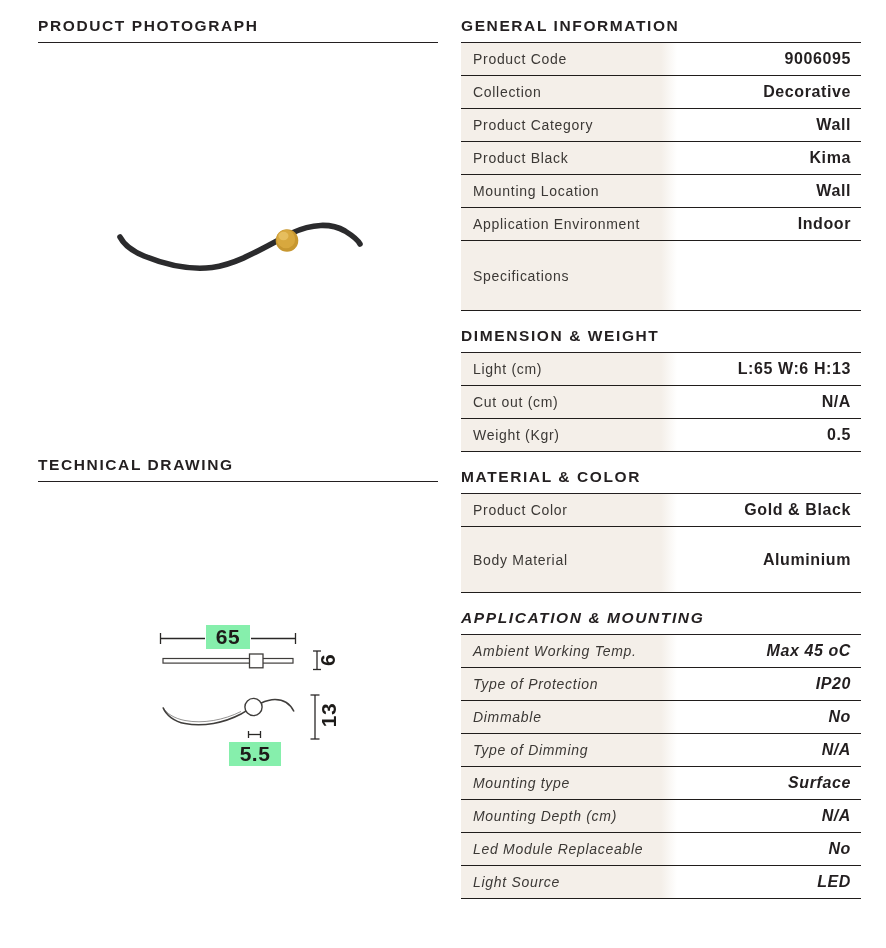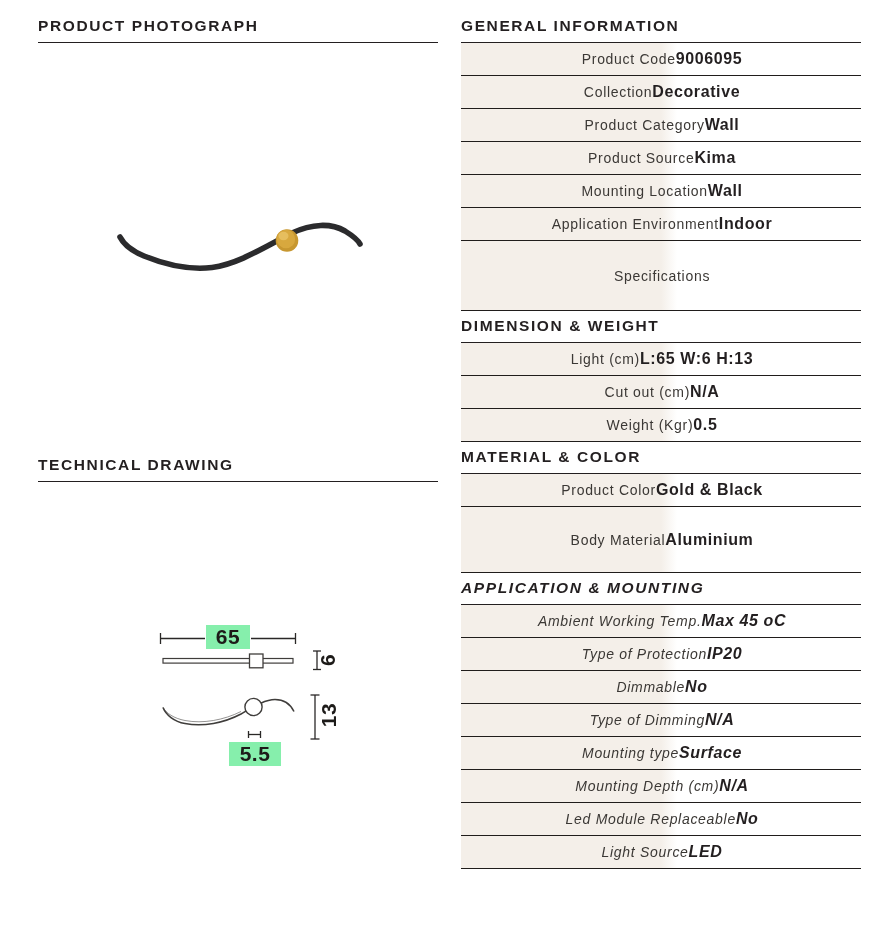--- a/index.html
+++ b/index.html
@@ -26,24 +26,24 @@
   .photo-area   { position: relative; width: 400px; height: 413px; }
   .drawing-area { position: relative; width: 400px; height: 300px; }
   .dim-label {
     position: absolute; font-size: 21px; font-weight: 600;
     color: #1d1b19; letter-spacing: 0.5px; text-align: center;
     background: #86efac; line-height: 24px;
   }
   .dim-label.rot { transform: rotate(-90deg); background: transparent; }
 
   
-  .spec-section { margin-bottom: 6px; }
+  .spec-section { margin-bottom: 16px; }
   .spec-section:last-child { margin-bottom: 0; font-style: italic; }
   .row {
-    display: flex; justify-content: center; align-items: center;
+    display: flex; justify-content: space-between; align-items: center;
     height: 33px; border-bottom: 1.45px solid #201d1b;
     background: linear-gradient(to right,
       #f4efe9 0%, #f4efe9 50%,
       rgba(244,239,233,0) 54%, rgba(255,255,255,0) 100%);
   }
   .row.row-xl { height: 70px; }
   .row.row-lg { height: 66px; }
   .row-label {
     font-size: 14px; color: #3b3835; letter-spacing: 0.7px;
     padding-left: 12px; white-space: nowrap;
@@ -143,21 +143,21 @@
       </div>
       <div class="row">
         <span class="row-label">Collection</span>
         <span class="row-value">Decorative</span>
       </div>
       <div class="row">
         <span class="row-label">Product Category</span>
         <span class="row-value">Wall</span>
       </div>
       <div class="row">
-        <span class="row-label">Product Source</span>
+        <span class="row-label">Product Black</span>
         <span class="row-value">Kima</span>
       </div>
       <div class="row">
         <span class="row-label">Mounting Location</span>
         <span class="row-value">Wall</span>
       </div>
       <div class="row">
         <span class="row-label">Application Environment</span>
         <span class="row-value">Indoor</span>
       </div>

